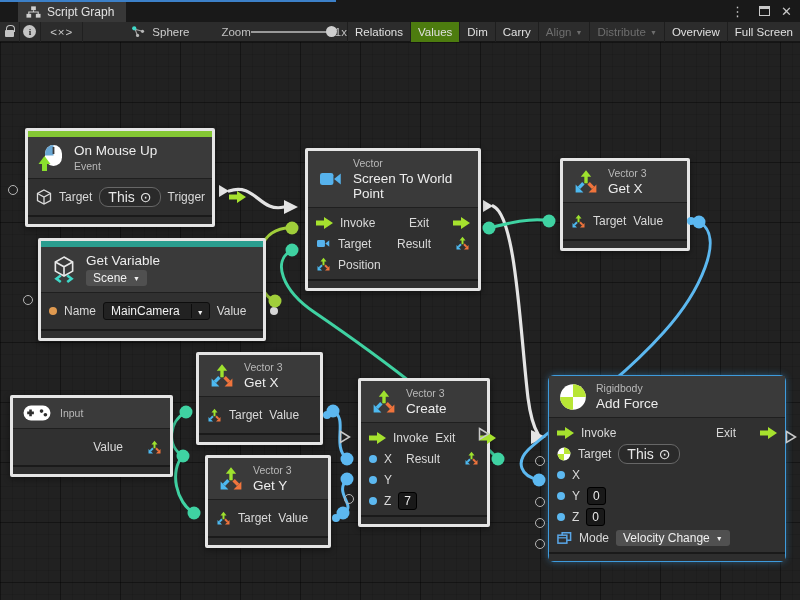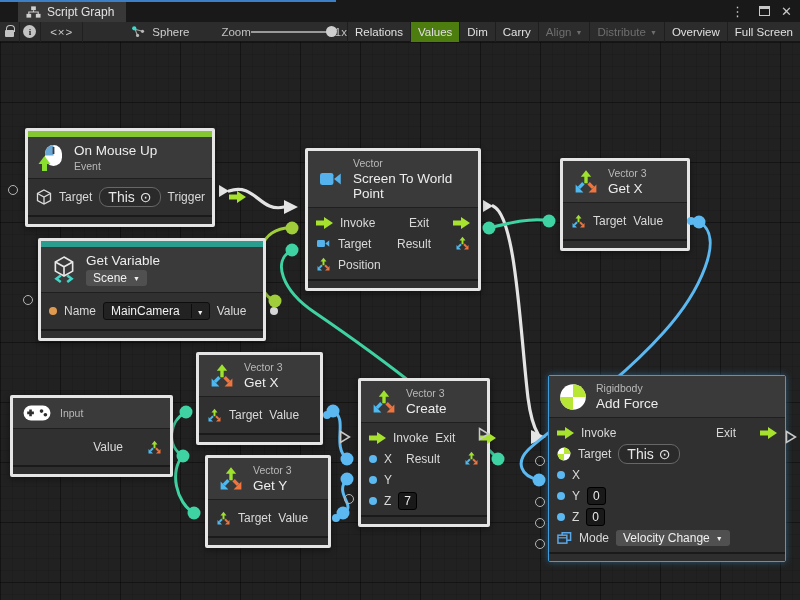--- a/index.html
+++ b/index.html
@@ -506,21 +506,21 @@
       </div>
       <div class="row">
         <span class="dot float"></span>
         <span>Z</span>
         <span class="field">7</span>
       </div>
     </div>
     <div class="nfoot"></div>
   </div>
 
-  <div class="node selected" style="left:548px; top:375px; width:238px;">
+  <div class="node selected" style="left:548px; top:375px; width:238px;border-radius:6px;">
     <div class="nhead">
       <svg class="ic" width="28" height="28" viewBox="0 0 24 24">
         <circle cx="12" cy="12" r="11" fill="#ffffff"></circle>
         <path d="M12 12 L12 1 A11 11 0 0 1 23 12 Z" fill="#b8e635"></path>
         <path d="M12 12 L12 23 A11 11 0 0 1 1 12 Z" fill="#b8e635"></path>
       </svg>
       <div class="ncol">
         <span class="ncat">Rigidbody</span>
         <span class="ntitle">Add Force</span>
       </div>

